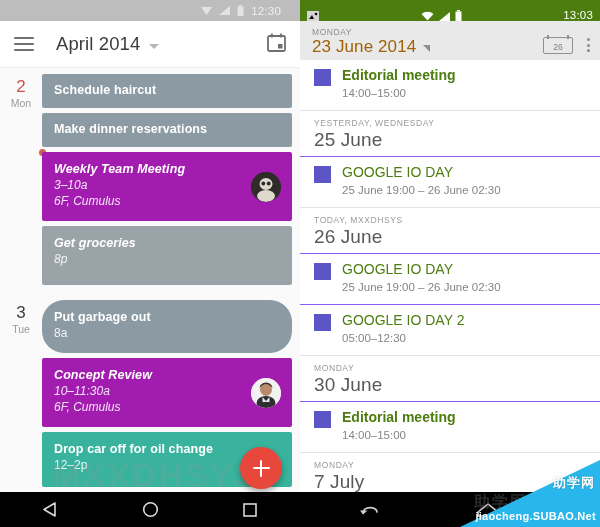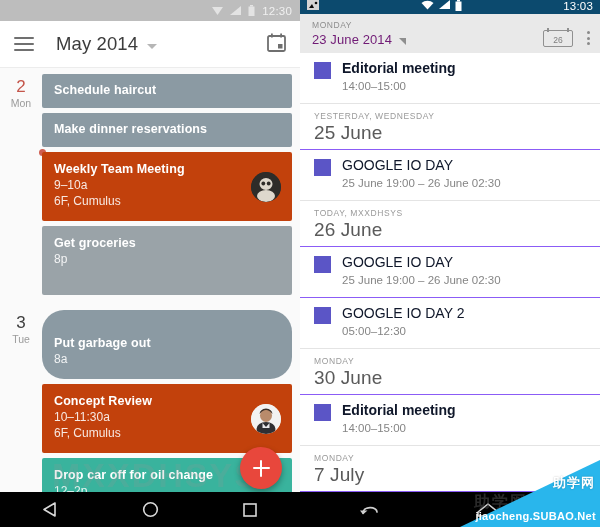--- a/index.html
+++ b/index.html
@@ -15,21 +15,21 @@
   .panel-left {
     width: 300px; height: 527px;
     background: #fafafa;
     position: relative;
     overflow: hidden;
     display: flex; flex-direction: column;
   }
   .statusbar-l {
     height: 21px; background: #bdbdbd;
     display: flex; align-items: center; justify-content: flex-end;
-    padding-right: 8px; gap: 7px;
+    padding-right: 19px; gap: 7px;
     flex: none;
   }
   .sb-ico { display: flex; align-items: center; }
   .sb-time-l {
     color: #f0f0f0; font-size: 11.5px; letter-spacing: .2px;
   }
   .appbar-l {
     height: 47px; background: #ffffff;
     display: flex; align-items: center;
     padding: 0 14px;
@@ -65,21 +65,21 @@
     padding: 9px 12px 10px 12px;
     position: relative;
     color: #ffffff;
     cursor: pointer;
   }
   .event .etitle { font-size: 12.5px; font-weight: bold; letter-spacing:.1px; line-height:15px; }
   .event .etime  { font-size: 12px; line-height:16px; color: rgba(255,255,255,.88); }
   .event .eloc   { font-size: 12px; line-height:16px; color: rgba(255,255,255,.88); }
   .event.gray  { background: #8b9aa3; }
   .event.gray2 { background: #9aa3a8; }
-  .event.orange{ background: #c2410c; }
+  .event.orange{ background: #a21caf; font-style: italic; }
   .event.teal  { background: #39b39d; }
 
   .avatar {
     position: absolute; right: 11px; top: 50%; transform: translateY(-50%);
     width: 30px; height: 30px; border-radius: 50%;
     background: #31302e; overflow:hidden;
   }
   .avatar.light { background:#f5e7d8; }
 
   .nowline {
@@ -105,33 +105,33 @@
   .fab .plus-h { width:17px; height:2.5px; }
   .fab .plus-v { width:2.5px; height:17px; }
 
   
   .panel-right {
     width: 300px; height: 527px;
     background: #ffffff; position: relative; overflow: hidden;
     display:flex; flex-direction: column;
   }
   .statusbar-r {
-    height: 14px; background: #0c4a6e;
-    display:flex; align-items:flex-start; padding: 0 7px; gap: 5px;
+    height: 21px; background: #4d7c0f;
+    display:flex; align-items:flex-end; padding: 0 7px; gap: 5px;
     flex: none;
   }
   .sb-time-r { color:#ffffff; font-size:11.5px; margin-left:auto; letter-spacing:.2px; }
   .appbar-r {
     height: 39px; background: #e9e9e9;
     display:flex; align-items:flex-end; padding: 0 10px 4px 12px;
     flex:none;
   }
   .ab-r-datewrap { display:flex; flex-direction:column; }
   .ab-r-dow { font-size: 8.5px; color:#8e8e8e; letter-spacing:.55px; line-height:10px; }
-  .ab-r-date { font-size: 13px; color:#701a75; line-height:19px; letter-spacing:.1px; }
+  .ab-r-date { font-size: 17px; color:#a16207; line-height:19px; letter-spacing:.1px; }
   .ab-r-tri {
     width:0;height:0;border-left:7px solid transparent;border-top:7px solid #8e8e8e;
     margin-left:7px; align-self:flex-end; margin-bottom:4px;
   }
   .ab-r-spacer { flex:1; }
   .cal26 {
     width:30px;height:17px;border:1.6px solid #909090;border-radius:2px;
     position:relative; display:flex;align-items:center;justify-content:center;
     margin-right: 14px; margin-bottom: 2px;
   }
@@ -152,21 +152,21 @@
   .r-dow { font-size:8.5px; color:#9a9a9a; letter-spacing:.6px; line-height:10px; }
   .r-date { font-size:19px; color:#5a5a5a; line-height:23px; letter-spacing:.1px; }
 
   .r-event {
     display:flex; align-items:flex-start; padding: 7px 10px 9px 14px;
     border-top: 1px solid #8b5cf6; cursor:pointer; background:#fff;
   }
   .r-event.notop { border-top: none; }
   .r-chip { width:17px;height:17px;background:#5b55c6;flex:none;margin-top:2px; }
   .r-etext { margin-left:11px; }
-  .r-etitle { font-size:14px; color:#0f172a; line-height:17px; }
+  .r-etitle { font-size:14px; color:#4d7c0f; line-height:17px; }
   .r-etitle.bold { font-weight:bold; }
   .r-etime { font-size:11.5px; color:#858585; line-height:16px; margin-top:1px; }
 
   
   .navbar {
     position:absolute; left:0; bottom:0; width:300px; height:35px;
     background:#000; display:flex; align-items:center; justify-content:space-around;
     z-index: 30;
   }
   .nav-btn { cursor:pointer; display:flex; align-items:center; justify-content:center; width:56px; height:35px;}
@@ -223,21 +223,21 @@
       </span>
       <span class="sb-time-l">12:30</span>
     </div>
 
     <div class="appbar-l">
       <div class="hamburger">
         <span></span>
           <span></span>
           <span></span>
       </div>
-      <div class="title-l">May 2014</div>
+      <div class="title-l">April 2014</div>
       <div class="caret-l"></div>
       <div class="cal-ico-l">
         <svg width="19" height="19" viewBox="0 0 19 19">
           <rect x="1" y="3" width="17" height="15" rx="1.5" fill="none" stroke="#6f6f6f" stroke-width="1.8"></rect>
           <rect x="4" y="0.5" width="1.8" height="4" fill="#6f6f6f"></rect>
           <rect x="13.2" y="0.5" width="1.8" height="4" fill="#6f6f6f"></rect>
           <rect x="11" y="11" width="4.5" height="4.5" fill="#6f6f6f"></rect>
         </svg>
       </div>
     </div>
@@ -255,46 +255,46 @@
           </div>
           <div class="event gray">
             <div class="etitle">Make dinner reservations</div>
           </div>
           <div class="nowline">
             <div class="nl-dot"></div>
             <div class="nl-bar"></div>
           </div>
           <div class="event orange" style="padding-top:10px;padding-bottom:12px;">
             <div class="etitle">Weekly Team Meeting</div>
-            <div class="etime">9–10a</div>
+            <div class="etime">3–10a</div>
             <div class="eloc">6F, Cumulus</div>
             <div class="avatar">
               <svg width="30" height="30" viewBox="0 0 30 30">
                 <circle cx="15" cy="15" r="15" fill="#2e2c29"></circle>
                 <ellipse cx="15" cy="12" rx="6.5" ry="6" fill="#ded8cd"></ellipse>
                 <circle cx="12.3" cy="11.5" r="1.9" fill="#2e2c29"></circle>
                 <circle cx="17.7" cy="11.5" r="1.9" fill="#2e2c29"></circle>
                 <ellipse cx="15" cy="24" rx="9" ry="6" fill="#ded8cd"></ellipse>
               </svg>
             </div>
           </div>
-          <div class="event gray2" style="padding-top:10px;padding-bottom:28px;">
+          <div class="event gray2" style="padding-top:10px;padding-bottom:18px;font-style:italic;">
             <div class="etitle">Get groceries</div>
             <div class="etime">8p</div>
           </div>
         </div>
       </div>
 
       <div class="daygroup" style="margin-top:4px;">
         <div class="daycol">
           <div class="daynum normal">3</div>
           <div class="dayname">Tue</div>
         </div>
         <div class="evcol">
-          <div class="event gray" style="padding-top:26px;padding-bottom:12px;border-radius:22px;">
+          <div class="event gray" style="padding-top:10px;padding-bottom:12px;border-radius:22px;">
             <div class="etitle">Put garbage out</div>
             <div class="etime">8a</div>
           </div>
           <div class="event orange" style="padding-top:10px;padding-bottom:12px;">
             <div class="etitle">Concept Review</div>
             <div class="etime">10–11:30a</div>
             <div class="eloc">6F, Cumulus</div>
             <div class="avatar light">
               <svg width="30" height="30" viewBox="0 0 30 30">
                 <circle cx="15" cy="15" r="15" fill="#f2f2f2"></circle>

